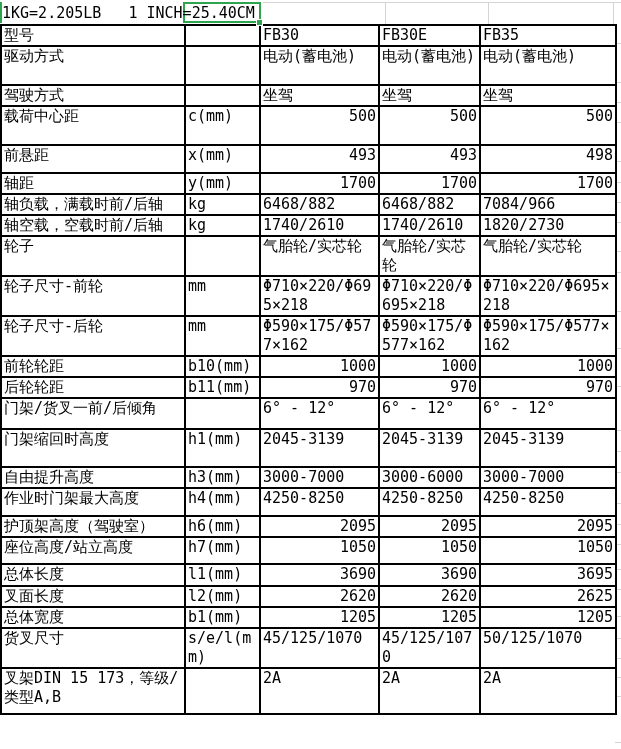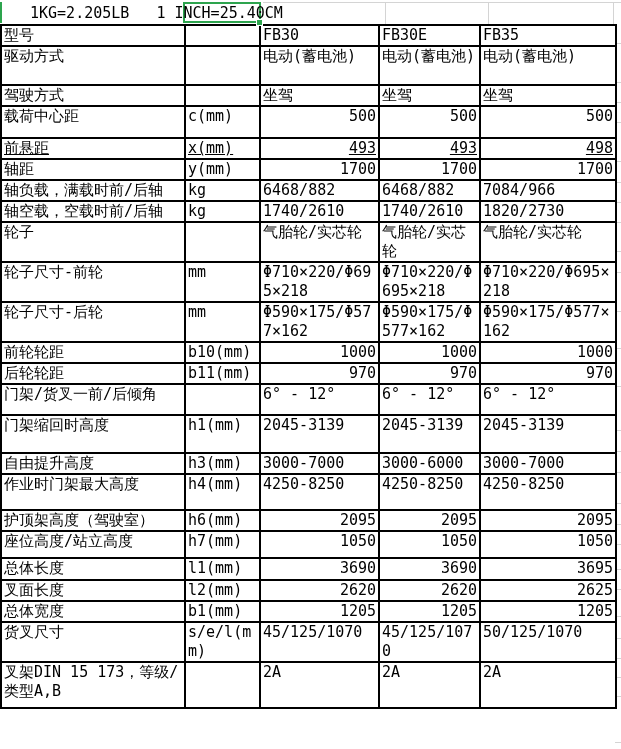--- a/index.html
+++ b/index.html
@@ -4,21 +4,21 @@
 <style>
   html,body{margin:0;padding:0;}
   body{
     width:621px;height:749px;position:relative;overflow:hidden;
     background:#ffffff;color:#000;
     font-family:"DejaVu Sans Mono","DejaVu Sans",sans-serif;
     font-size:15px;
   }
   
   #unit-note{
-    position:absolute;left:2px;top:4px;white-space:pre;z-index:3;padding-left:28px;
+    position:absolute;left:2px;top:4px;white-space:pre;z-index:3;
   }
   .faint-h{position:absolute;height:1px;background:#d4d4d4;z-index:1;}
   .faint-v{position:absolute;width:1px;background:#d4d4d4;z-index:1;}
   #sel-box{
     position:absolute;left:183px;top:2px;width:78px;height:21px;
     border:2px solid #2DA44E;box-sizing:border-box;z-index:2;background:transparent;
   }
   #sel-handle{
     position:absolute;left:256px;top:19px;width:7px;height:7px;
     background:#2DA44E;border:1px solid #ffffff;box-sizing:border-box;z-index:4;
@@ -77,28 +77,28 @@
         <td class="txt">电动(蓄电池)</td>
         <td class="txt">电动(蓄电池)</td>
       </tr>
       <tr style="height: 20px;">
         <td class="txt">驾驶方式</td>
         <td class="txt"></td>
         <td class="txt">坐驾</td>
         <td class="txt">坐驾</td>
         <td class="txt">坐驾</td>
       </tr>
-      <tr style="height: 32px;">
+      <tr style="height: 39px;">
         <td class="txt">载荷中心距</td>
         <td class="txt">c(mm)</td>
         <td class="num">500</td>
         <td class="num">500</td>
         <td class="num">500</td>
       </tr>
-      <tr style="height: 21px; text-decoration: underline;">
+      <tr style="height: 28px;">
         <td class="txt">前悬距</td>
         <td class="txt">x(mm)</td>
         <td class="num">493</td>
         <td class="num">493</td>
         <td class="num">498</td>
       </tr>
       <tr style="height: 20px;">
         <td class="txt">轴距</td>
         <td class="txt">y(mm)</td>
         <td class="num">1700</td>
@@ -168,21 +168,21 @@
         <td class="txt">2045-3139</td>
         <td class="txt">2045-3139</td>
       </tr>
       <tr style="height: 20px;">
         <td class="txt">自由提升高度</td>
         <td class="txt">h3(mm)</td>
         <td class="txt">3000-7000</td>
         <td class="txt">3000-6000</td>
         <td class="txt">3000-7000</td>
       </tr>
-      <tr style="height: 36px; padding-left: 8px;">
+      <tr style="height: 28px; padding-left: 8px;">
         <td class="txt">作业时门架最大高度</td>
         <td class="txt">h4(mm)</td>
         <td class="txt">4250-8250</td>
         <td class="txt">4250-8250</td>
         <td class="txt">4250-8250</td>
       </tr>
       <tr style="height: 20px;">
         <td class="txt">护顶架高度（驾驶室）</td>
         <td class="txt">h6(mm)</td>
         <td class="num">2095</td>

